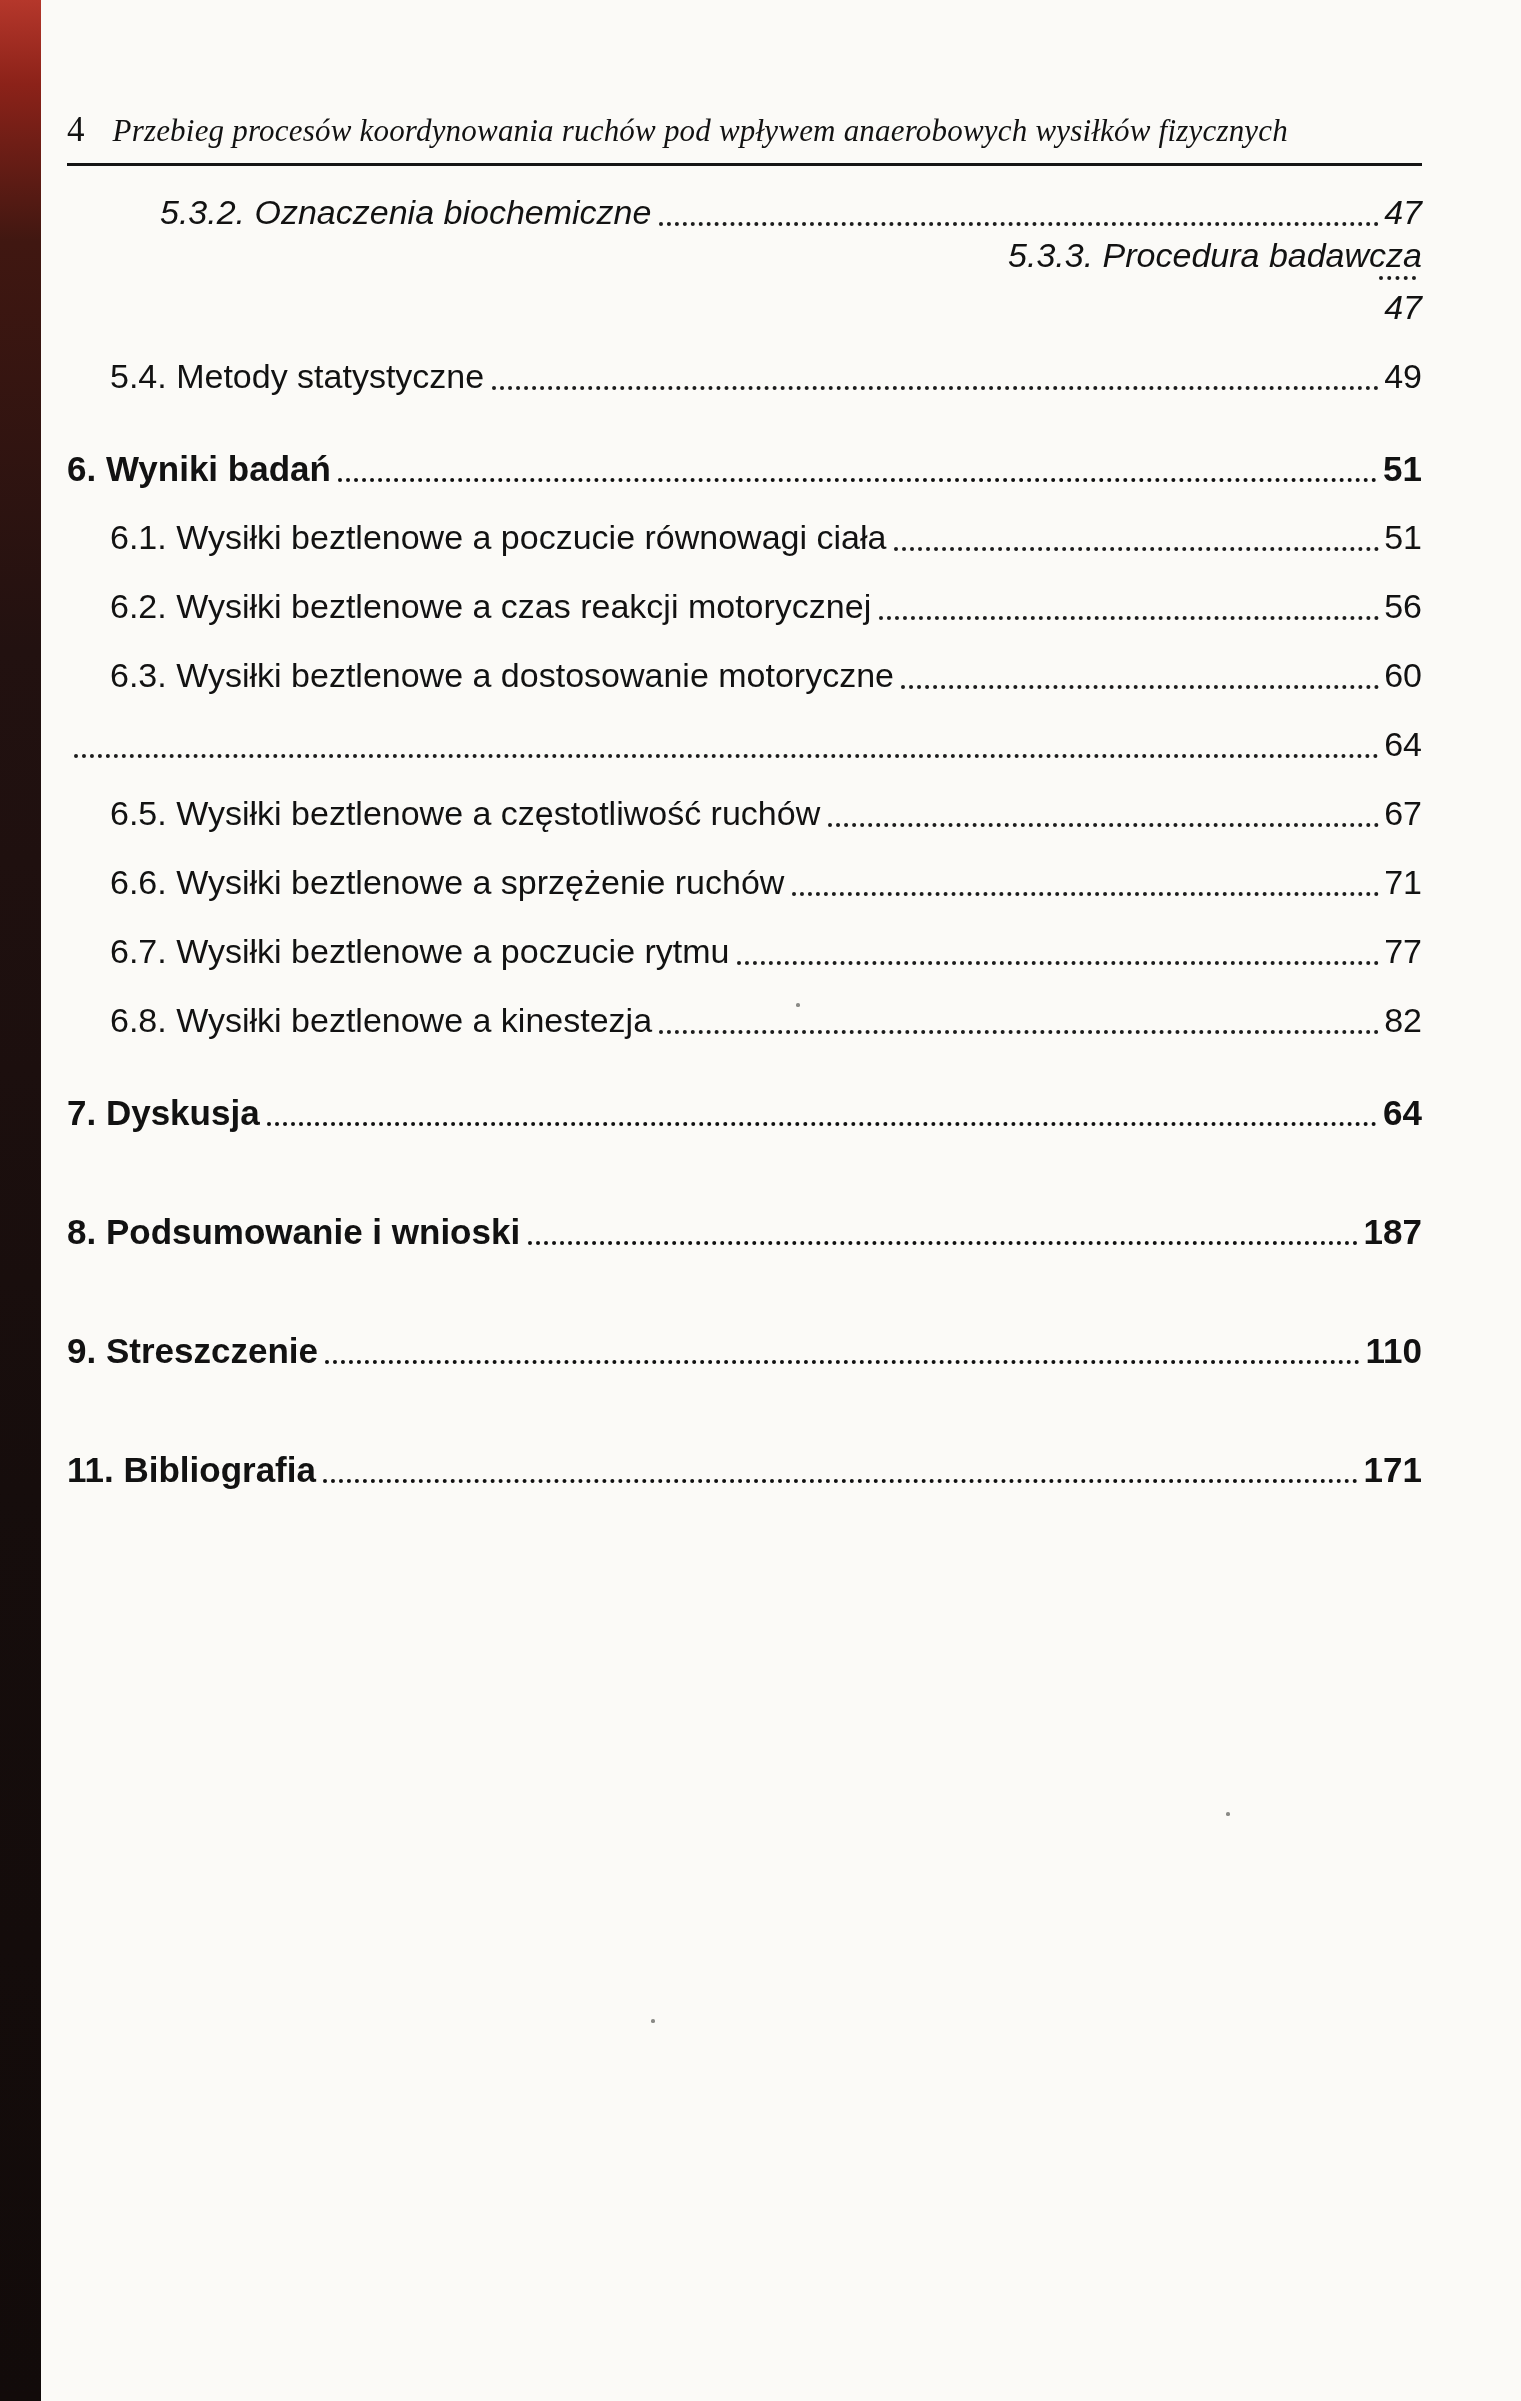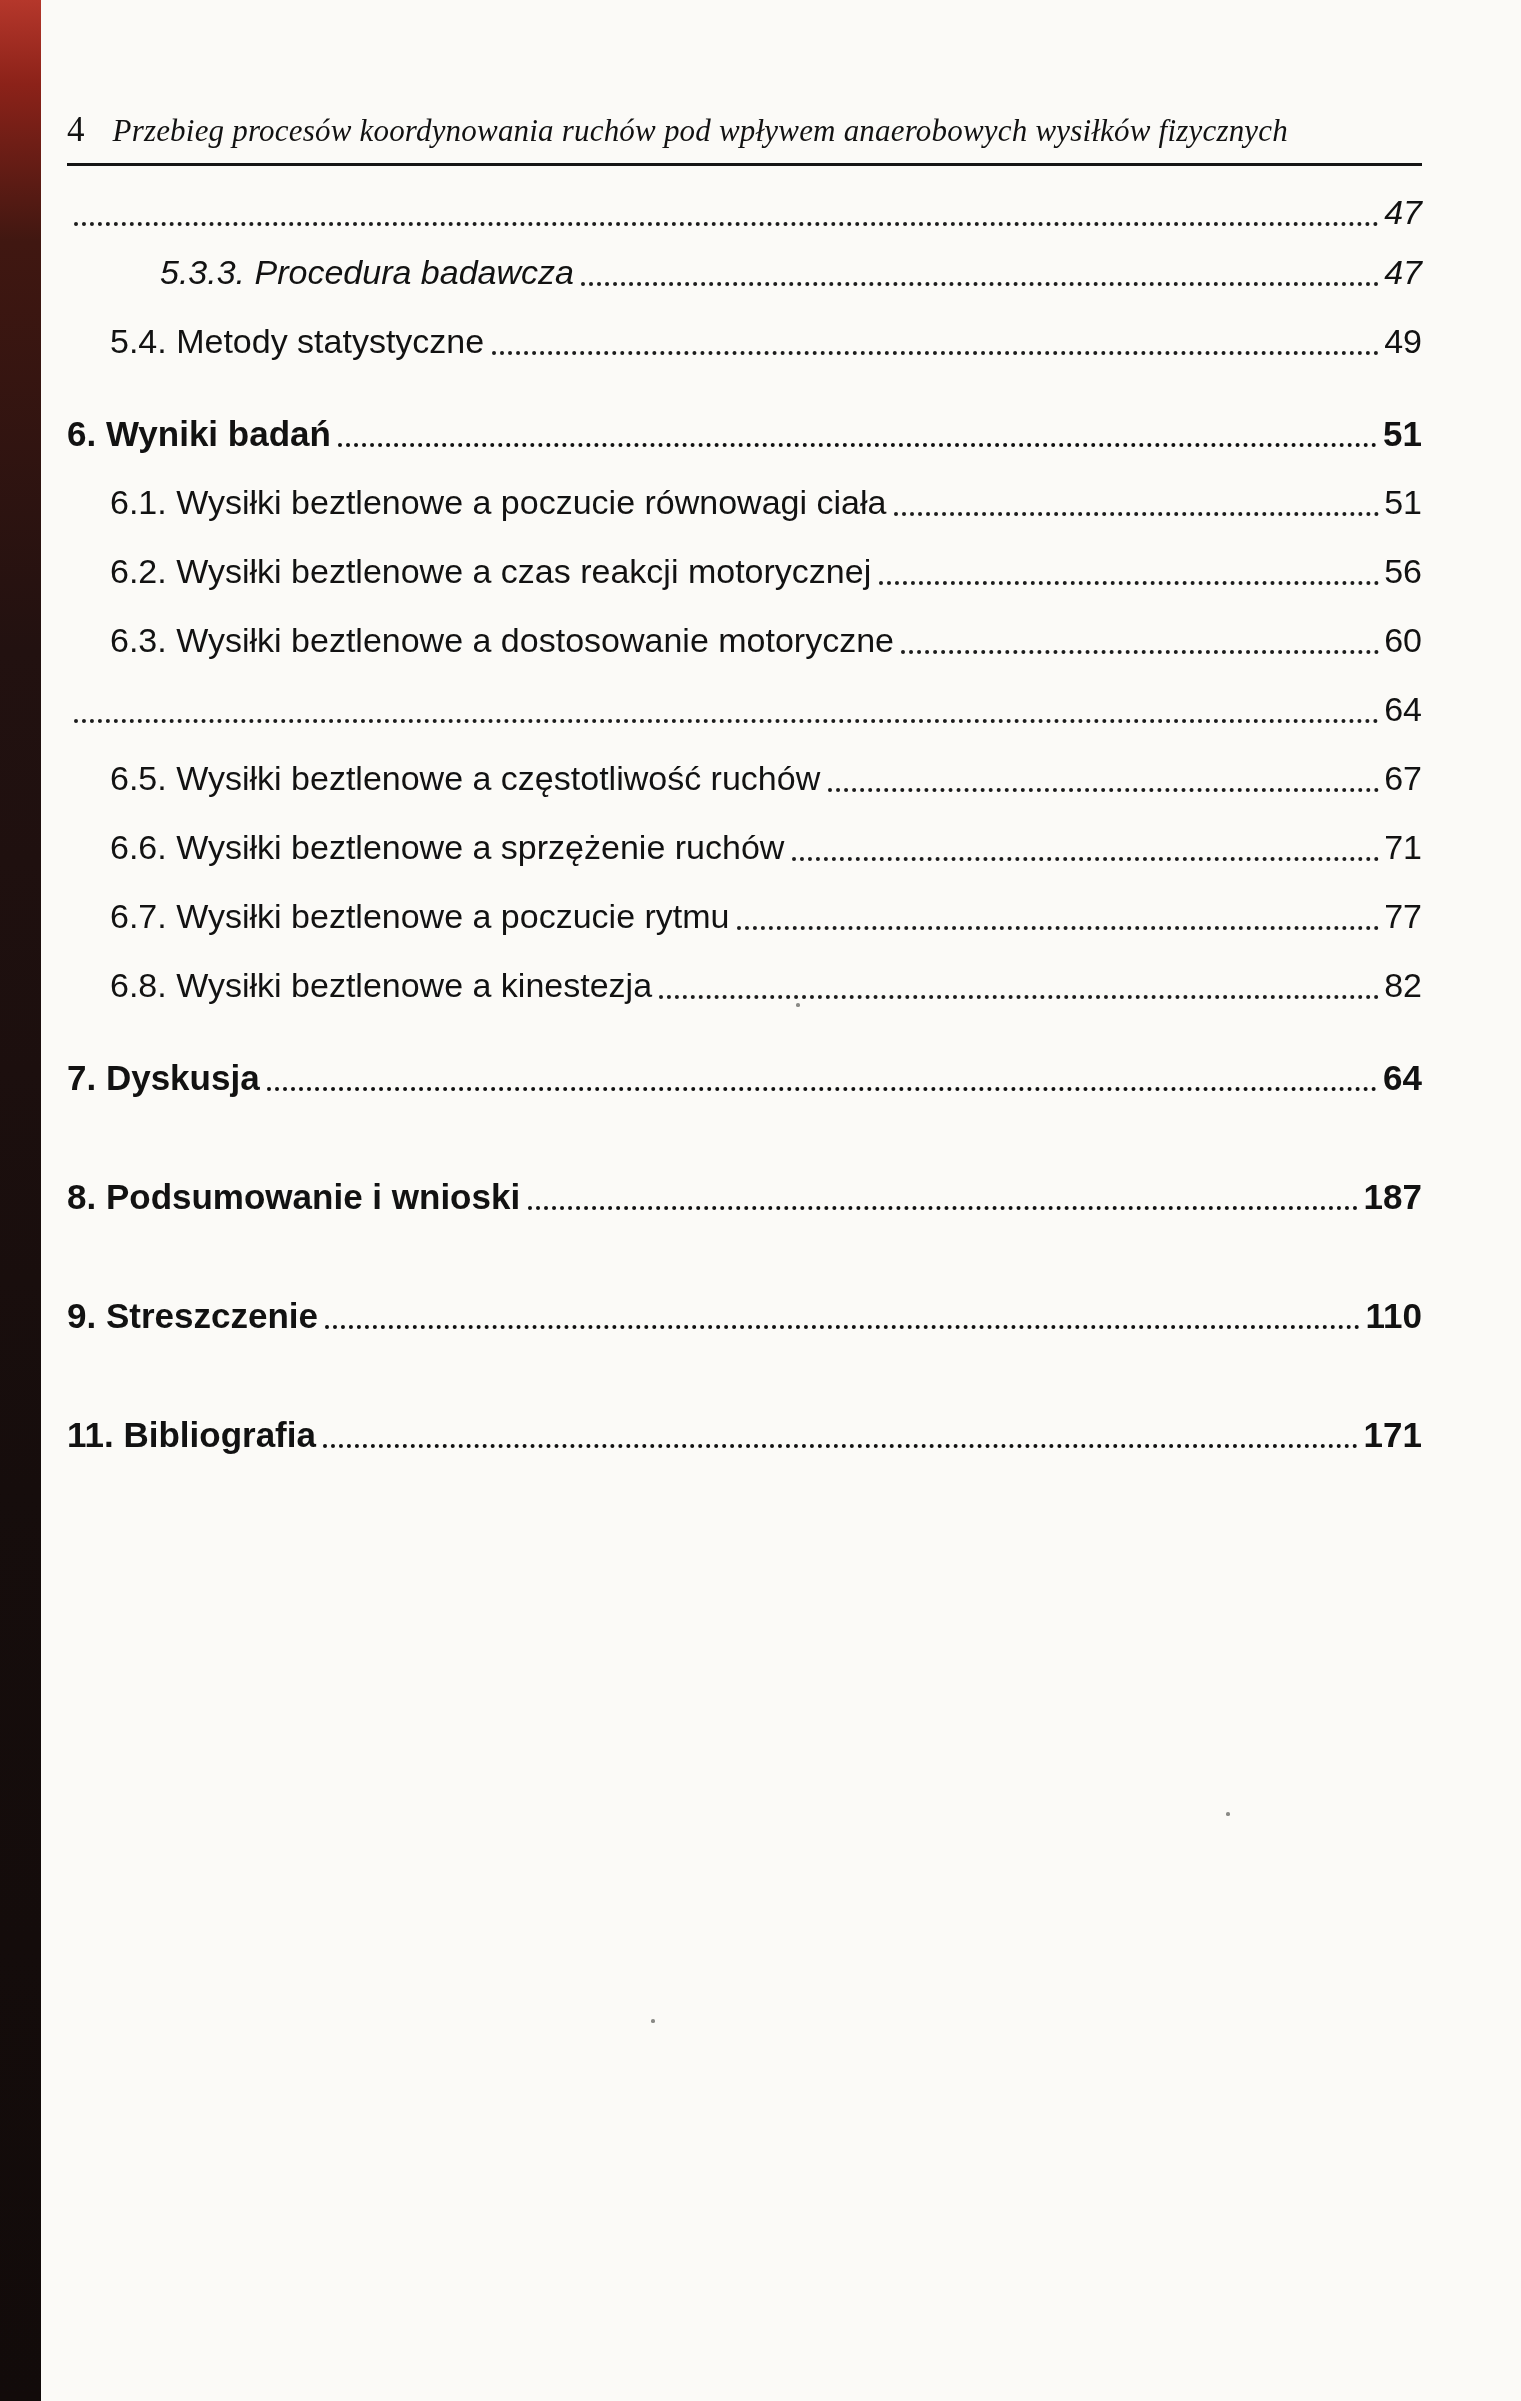--- a/index.html
+++ b/index.html
@@ -64,21 +64,21 @@
   .toc { margin-top: 3.7px; }
   .row {
     display: flex;
     align-items: flex-end;
     margin-top: 28px;
     font-size: 34px;
     line-height: 41px;
   }
   .toc > .row:first-child { margin-top: 26px; }
   .row.italic { font-style: italic; }
-  .row.italic + .row.italic { margin-top: 19px; }
+  .row.italic + .row.italic { margin-top: 2px; flex-direction: column; }
   .row.bold {
     font-weight: 700;
     font-size: 35px;
     margin-top: 51px;
   }
   .row.bold + .row.bold { margin-top: 78px; }
   .indent-1 .label { margin-left: 43px; }
   .indent-2 .label { margin-left: 93px; }
   .label { white-space: nowrap; }
   .dots {
@@ -105,20 +105,21 @@
 
   <div class="content">
 
     <div class="header">
       <span class="pgnum">4</span>
       <span class="title">Przebieg procesów koordynowania ruchów pod wpływem anaerobowych wysiłków fizycznych</span>
     </div>
 
     <div class="toc" id="toc">
   <div class="row indent-2 italic">
+    <span class="label">5.3.2. Oznaczenia biochemiczne</span>
     <span class="dots"></span>
     <span class="pg">47</span>
   </div>
 
   <div class="row indent-2 italic">
     <span class="label">5.3.3. Procedura badawcza</span>
     <span class="dots"></span>
     <span class="pg">47</span>
   </div>
 

